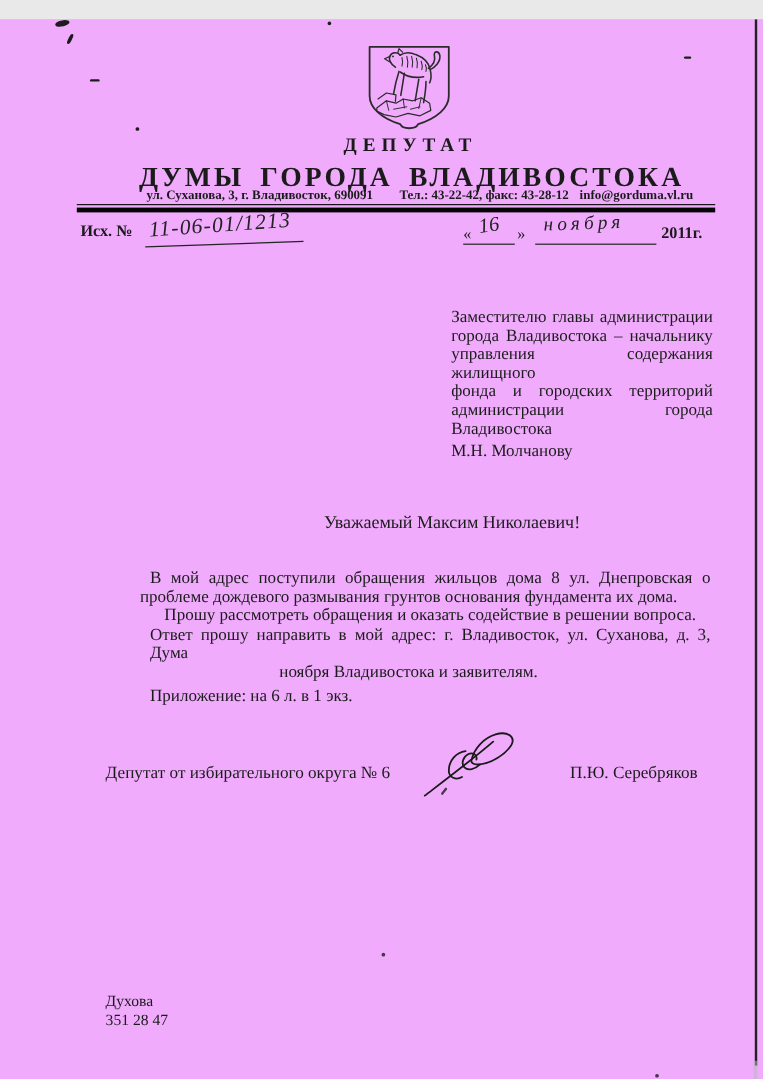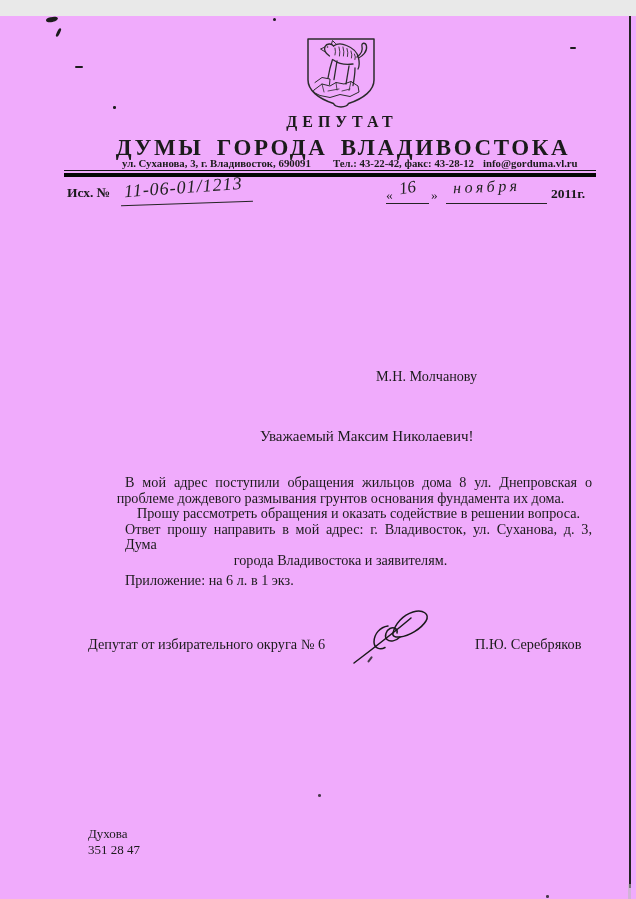--- a/index.html
+++ b/index.html
@@ -26,21 +26,21 @@
   .u-day{top:187px;left:386px;width:43px;height:1.2px;background:#242424;}
   .hw-month{top:162px;left:453px;font-size:16px;letter-spacing:3.5px;transform:rotate(-2deg);}
   .u-month{top:187px;left:446px;width:101px;height:1.2px;background:#242424;}
   .year{top:170px;left:551px;font-size:13.5px;font-weight:bold;white-space:nowrap;}
   
   .recipient{top:241px;left:376px;width:218px;font-size:14.2px;line-height:15.6px;}
   .jl{text-align:justify;text-align-last:justify;}
   .jl-last{text-align:left;}
   .rec-name{top:352px;left:376px;font-size:14.2px;white-space:nowrap;}
   
-  .salutation{top:412px;left:260px;font-size:15px;white-space:nowrap;}
+  .salutation{top:412px;left:270px;font-size:15px;white-space:nowrap;}
   .body-block{top:459px;left:89px;width:503px;font-size:14.2px;line-height:15.5px;}
   .bl{text-align:center;}
   .bl.ind{padding-left:36px;}
   .bl.stretch{text-align:justify;text-align-last:justify;}
   .attachment{top:556px;left:125px;font-size:14.2px;white-space:nowrap;}
   
   .position{top:620px;left:88px;font-size:14.3px;white-space:nowrap;}
   .sig-svg{top:590px;left:349px;}
   .sig-name{top:620px;left:475px;font-size:14.3px;white-space:nowrap;}
   
@@ -115,30 +115,38 @@
   <div class="abs hw hw-num">11-06-01/1213</div>
   <div class="abs u-num"></div>
   <div class="abs q q-open">«</div>
   <div class="abs hw hw-day">16</div>
   <div class="abs u-day"></div>
   <div class="abs q q-close">»</div>
   <div class="abs hw hw-month">ноября</div>
   <div class="abs u-month"></div>
   <div class="abs year">2011г.</div>
 
+  <div class="abs recipient">
+    <div class="jl">Заместителю главы администрации</div>
+    <div class="jl">города Владивостока – начальнику</div>
+    <div class="jl">управления содержания жилищного</div>
+    <div class="jl">фонда и городских территорий</div>
+    <div class="jl">администрации города</div>
+    <div class="jl-last">Владивостока</div>
+  </div>
   <div class="abs rec-name">М.Н. Молчанову</div>
 
   <div class="abs salutation">Уважаемый Максим Николаевич!</div>
 
   <div class="abs body-block">
     <div class="bl ind stretch">В мой адрес поступили обращения жильцов дома 8 ул. Днепровская о</div>
     <div class="bl">проблеме дождевого размывания грунтов основания фундамента их дома.</div>
     <div class="bl ind">Прошу рассмотреть обращения и оказать содействие в решении вопроса.</div>
     <div class="bl ind stretch">Ответ прошу направить в мой адрес: г. Владивосток, ул. Суханова, д. 3, Дума</div>
-    <div class="bl">города Владивостока и заявителям.</div>
+    <div class="bl">ноября Владивостока и заявителям.</div>
   </div>
   <div class="abs attachment">Приложение: на 6 л. в 1 экз.</div>
 
   <div class="abs position">Депутат от избирательного округа № 6</div>
   <div class="abs sig-svg">
     <svg width="85" height="62" viewBox="0 0 85 62" fill="none" stroke="#1a1a1a" stroke-width="1.5" stroke-linecap="round" stroke-linejoin="round">
       <path d="M44,27 C46,18 54,9 64,6 C74,3 81,8 77,15 C72,23 60,30 51,31 C46,31.5 43,30 44,27 Z"></path>
       <path d="M51,31 C47,35 41,36.5 38,33.5 C35,30.5 37,24.5 41,22.5 C45,20.5 49,23 48,27"></path>
       <path d="M39,20 C31,21 25,28 25,36 C25,42 31,44.5 36,41.5"></path>
       <path d="M5,57 C22,44 42,29 62,12"></path>

